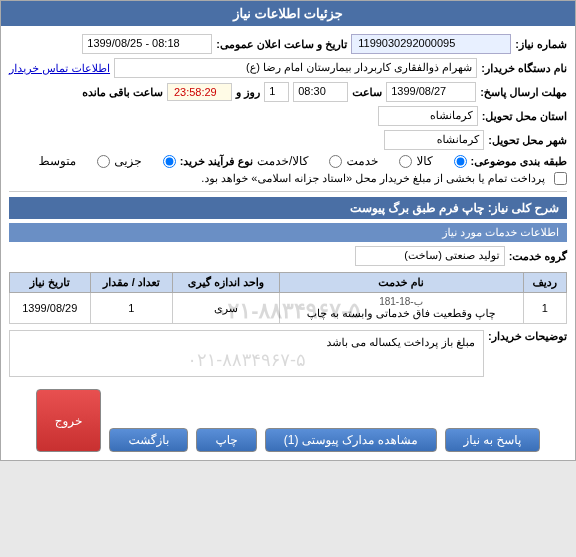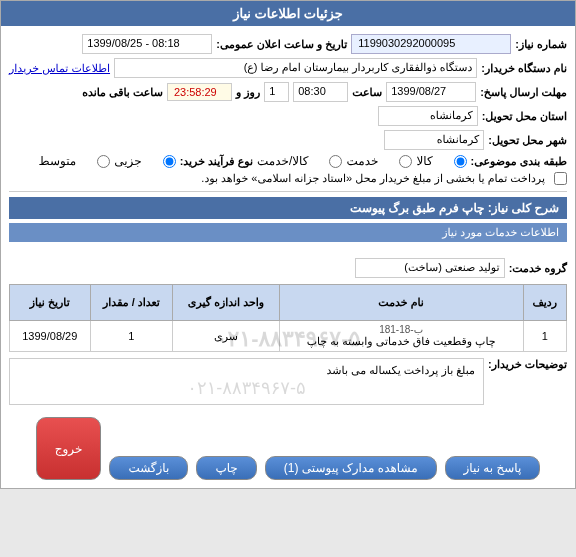--- a/index.html
+++ b/index.html
@@ -67,21 +67,21 @@
       font-size: 12px;
       font-weight: bold;
       margin-bottom: 4px;
       text-align: right;
     }
     .section-subtitle {
       background: #6a8fc5;
       color: white;
       padding: 3px 8px;
       font-size: 11px;
-      margin-bottom: 16px;
+      margin-bottom: 4px;
       text-align: right;
     }
     .radio-item {
       display: flex;
       align-items: center;
       gap: 21px;
     }
     .checkbox-row {
       display: flex;
       align-items: center;
@@ -92,21 +92,21 @@
     }
     .data-table {
       width: 100%;
       border-collapse: collapse;
       font-size: 11px;
       margin-bottom: 6px;
     }
     .data-table th {
       background: #c8d8f0;
       border: 1px solid #aaa;
-      padding: 11px 5px;
+      padding: 3px 5px;
       text-align: center;
     }
     .data-table td {
       border: 1px solid #ccc;
       padding: 3px 5px;
       text-align: center;
     }
     .data-table tr:nth-child(even) td {
       background: #f5f8ff;
     }
@@ -125,21 +125,21 @@
       gap: 8px;
       direction: rtl;
       margin-top: 6px;
     }
     .btn {
       padding: 4px 18px;
       font-size: 12px;
       border: 1px solid #888;
       cursor: pointer;
       font-family: Tahoma, Arial, sans-serif;
-      border-radius: 10px;
+      border-radius: 4px;
     }
     .btn-blue {
       background: linear-gradient(to bottom, #5a8fd8, #3a6fb8);
       color: white;
       margin-top: 39px;
     }
     .btn-red {
       background: linear-gradient(to bottom, #e85050, #c83030);
       color: white;
     }
@@ -172,21 +172,21 @@
 
     <div class="inline-fields" style="margin-bottom:4px;">
       <span class="field-label">شماره نیاز:</span>
       <div class="field-value-highlight" style="min-width:160px; direction:ltr;">1199030292000095</div>
       <span class="field-label">تاریخ و ساعت اعلان عمومی:</span>
       <div class="field-value" style="min-width:130px; direction:ltr;">1399/08/25 - 08:18</div>
     </div>
 
     <div class="inline-fields" style="margin-bottom:4px;">
       <span class="field-label">نام دستگاه خریدار:</span>
-      <div class="field-value" style="flex:1;">دستگاه ذوالفقاری کاربردار بیمارستان امام رضا (ع)</div>
+      <div class="field-value" style="flex:1;">شهرام ذوالفقاری کاربردار بیمارستان امام رضا (ع)</div>
       <span class="link-blue">اطلاعات تماس خریدار</span>
     </div>
 
     <div class="inline-fields" style="margin-bottom:4px;">
       <span class="field-label">مهلت ارسال پاسخ:</span>
       <div class="field-value" style="direction:ltr; min-width:90px;">1399/08/27</div>
       <span class="field-label">ساعت</span>
       <div class="field-value" style="direction:ltr; min-width:55px;">08:30</div>
       <div class="field-value" style="direction:ltr; min-width:25px;">1</div>
       <span class="field-label">روز و</span>

